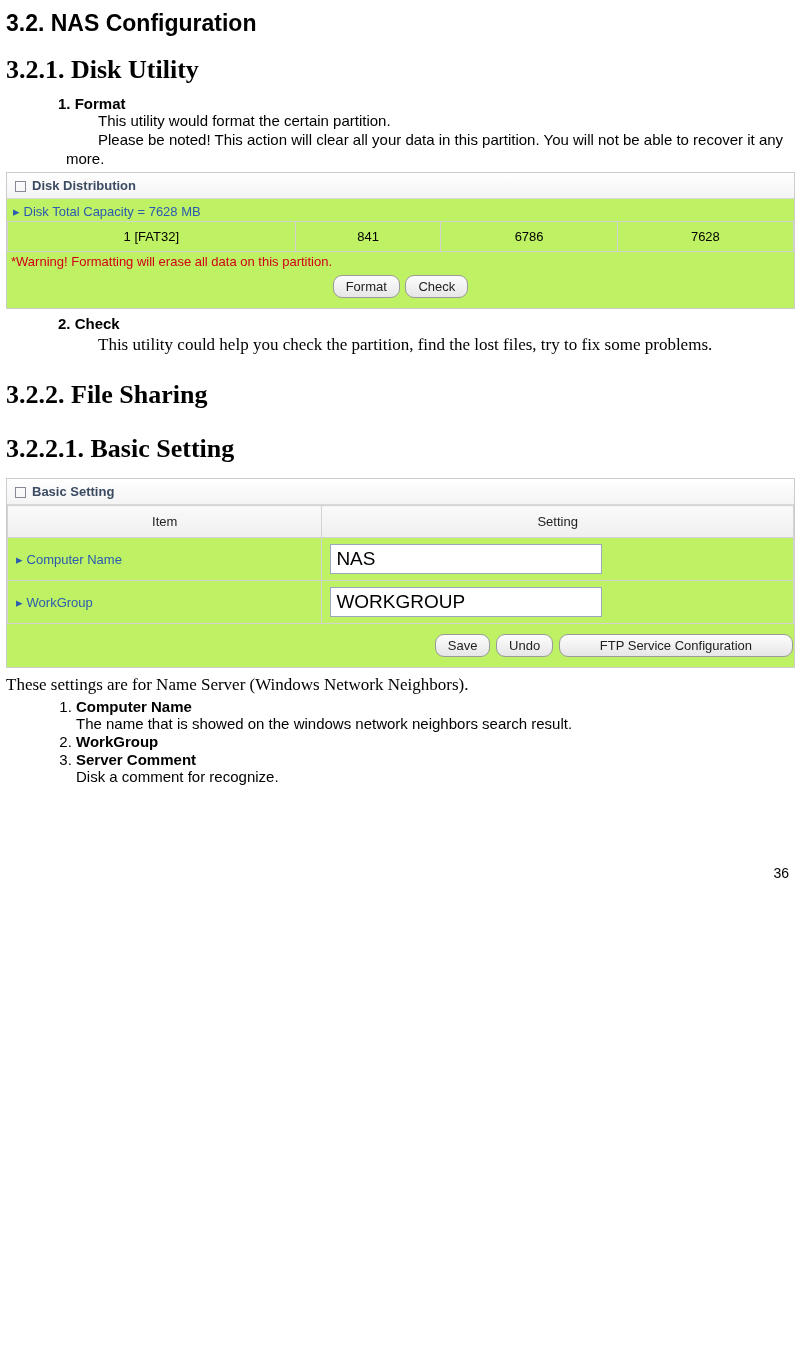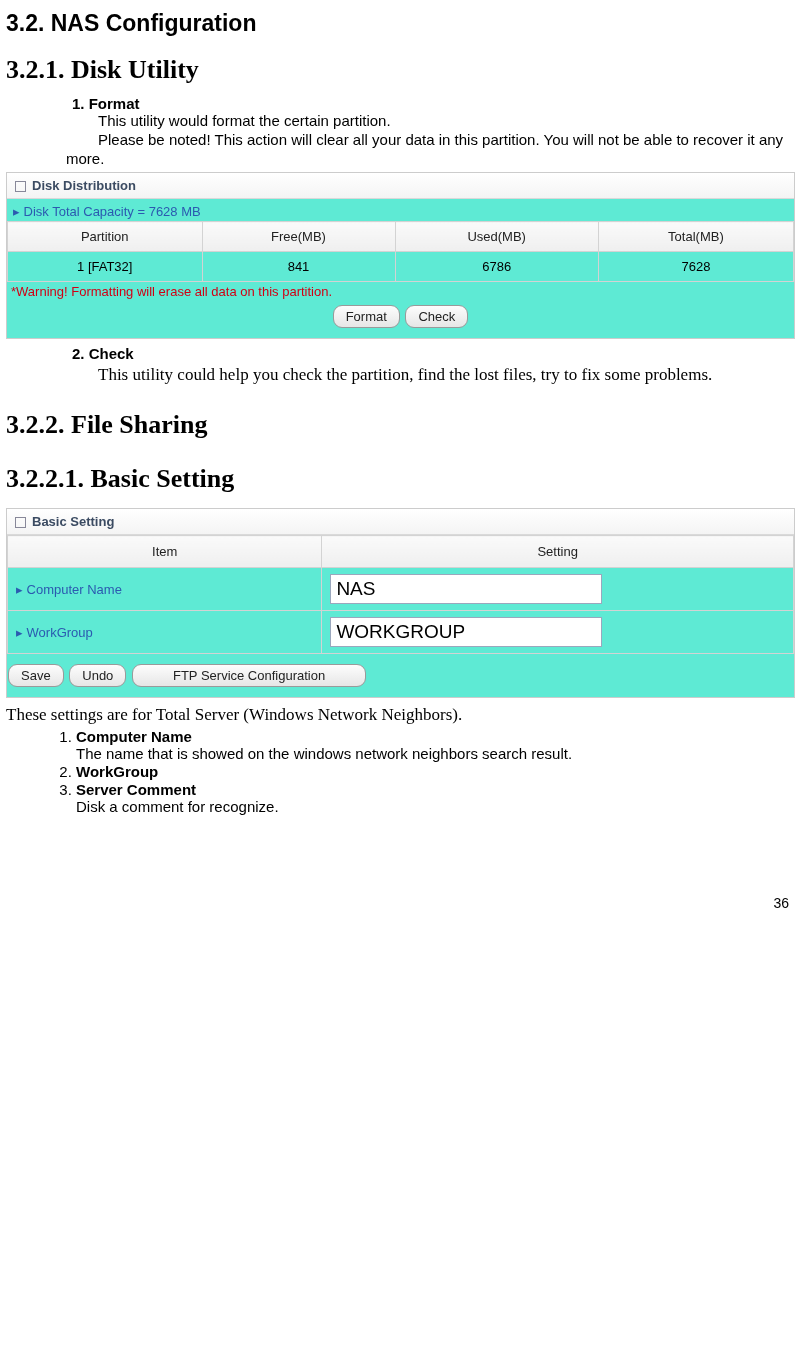--- a/index.html
+++ b/index.html
@@ -8,32 +8,32 @@
     padding: 8px 6px 6px 6px;
     width: 801px;
     box-sizing: border-box;
     color: #000;
     background: #fff;
   }
   h2.sec { font-size: 23px; margin: 2px 0 18px 0; }
   h3.sub { font-family: "Times New Roman", serif; font-size: 26px; font-weight: bold; margin: 18px 0 10px 0; }
   h3.subb { font-family: "Times New Roman", serif; font-size: 26px; font-weight: bold; margin: 24px 0 14px 0; }
 
-  .indent1 { margin-left: 66px; }
+  .indent1 { margin-left: 52px; }
   .indent2 { margin-left: 92px; }
   .indent2b { margin-left: 60px; }
 
   .blabel { font-weight: bold; font-size: 15px; }
   .btext  { font-size: 15px; line-height: 1.25; }
   .serif  { font-family: "Times New Roman", serif; font-size: 17px; line-height: 1.3; }
   .para-after { margin: 2px 0 14px 0; }
 
   .panel {
     border: 1px solid #ccc;
-    background: #5eead4;
+    background: #bef264;
     font-size: 13px;
     margin: 4px 0 6px 0;
   }
   .panel-title {
     background: linear-gradient(#fff,#f4f4f4);
     border-bottom: 1px solid #d9d9d9;
     padding: 5px 8px;
     color: #3b4b62;
     font-weight: bold;
     font-size: 13px;
@@ -104,21 +104,21 @@
     color:#2b5ab0;
     width: 40%;
   }
   table.basic td.lbl .tri { margin-right:4px; }
   input[type=text].field {
     width: 260px;
     border: 1px solid #9aa7bd;
     padding: 3px 5px;
     font-size: 19px;
   }
-  .btnbar2 { text-align:left; padding: 10px 0 10px 0; }
+  .btnbar2 { text-align:right; padding: 10px 0 10px 0; }
 
   ol.def {
     margin: 2px 0 0 0;
     padding-left: 70px;
     font-size: 15px;
   }
   ol.def > li { margin: 0 0 1px 0; }
   ol.def .t { font-weight: bold; }
   ol.def .d { font-weight: normal; }
 
@@ -148,26 +148,20 @@
 
 <div class="panel">
   <div class="panel-title">
     <span class="sq"></span><span>Disk Distribution</span>
   </div>
   <div class="capacity">
     <span class="tri">▸</span><span>Disk Total Capacity = 7628 MB</span>
   </div>
   <table class="disk">
     <tbody>
-        <tr>
-      <th>Partition</th>
-      <th>Free(MB)</th>
-      <th>Used(MB)</th>
-      <th>Total(MB)</th>
-    </tr>
     <tr>
       <td>1 [FAT32]</td>
       <td>841</td>
       <td>6786</td>
       <td>7628</td>
     </tr>
   </tbody>
     </table>
   <div class="warn">*Warning! Formatting will erase all data on this partition.</div>
   <div class="btnbar">
@@ -204,21 +198,21 @@
     </tr>
   </tbody>
     </table>
   <div class="btnbar2">
     <span class="btn">Save</span>
     <span class="btn">Undo</span>
     <span class="btn wide">FTP Service Configuration</span>
   </div>
 </div>
 
-<div class="serif" style="margin-top:4px;">These settings are for Total Server (Windows Network Neighbors).</div>
+<div class="serif" style="margin-top:4px;">These settings are for Name Server (Windows Network Neighbors).</div>
 
 <ol class="def">
   <li>
     <span class="t">Computer Name</span><br>
     <span class="d">The name that is showed on the windows network neighbors search result.</span>
   </li>
   <li>
     <span class="t">WorkGroup</span><br>
   </li>
   <li>

